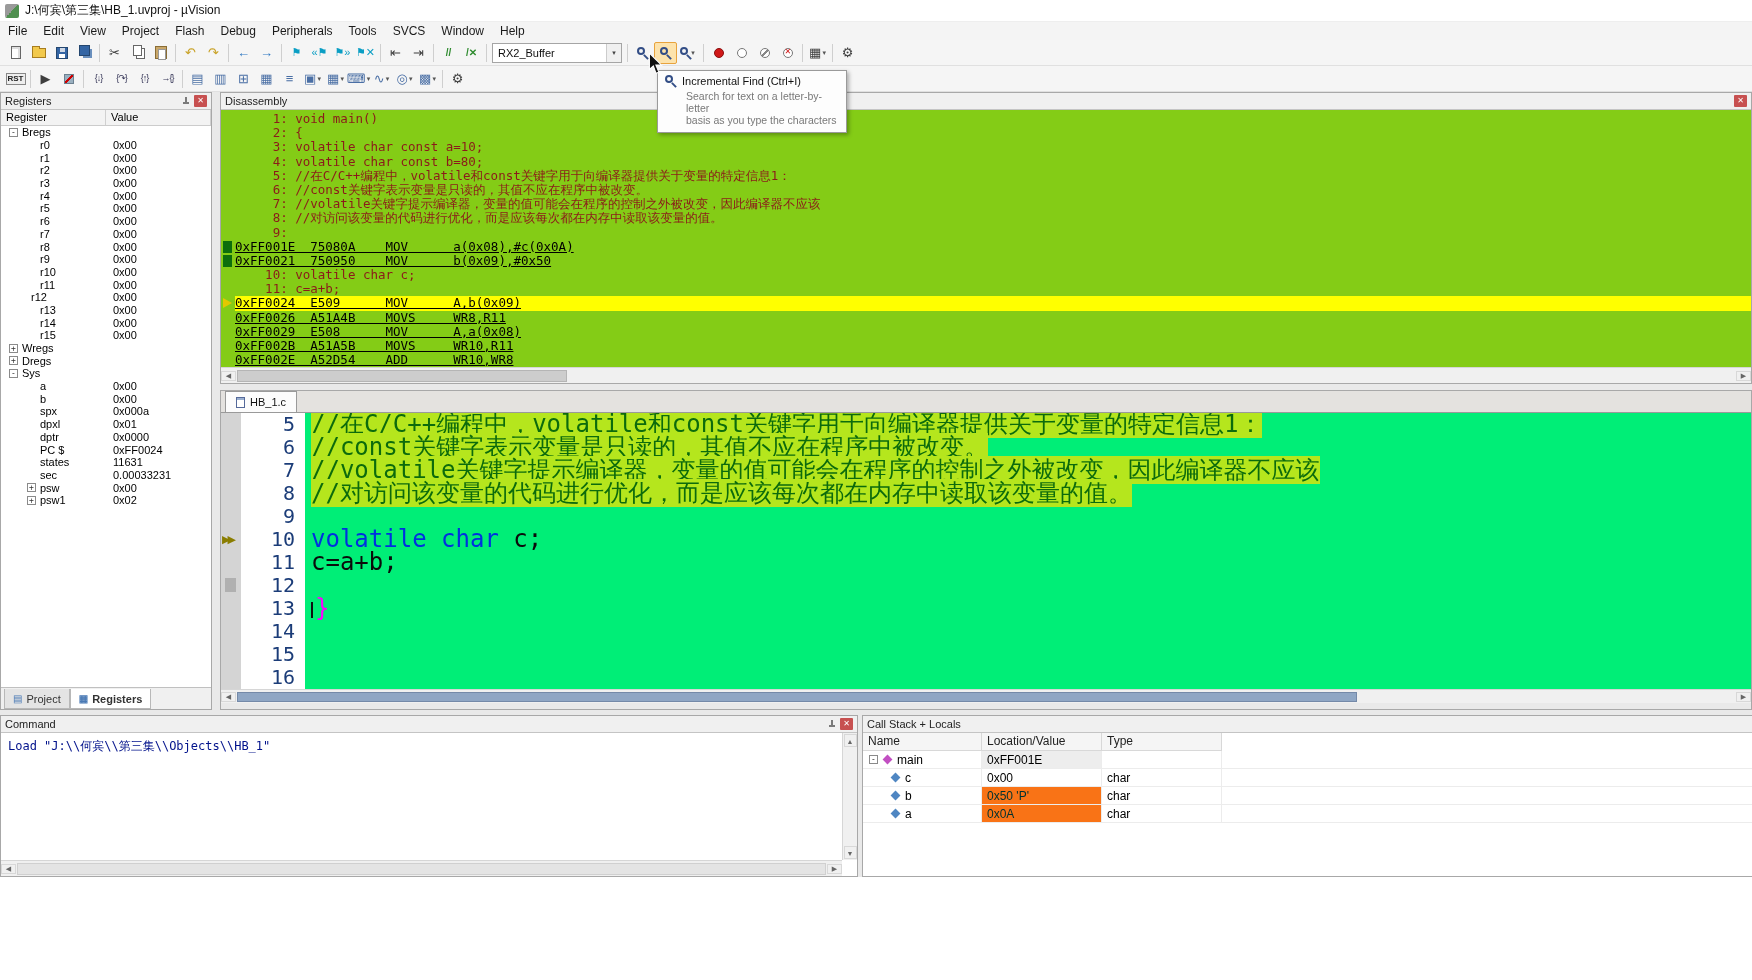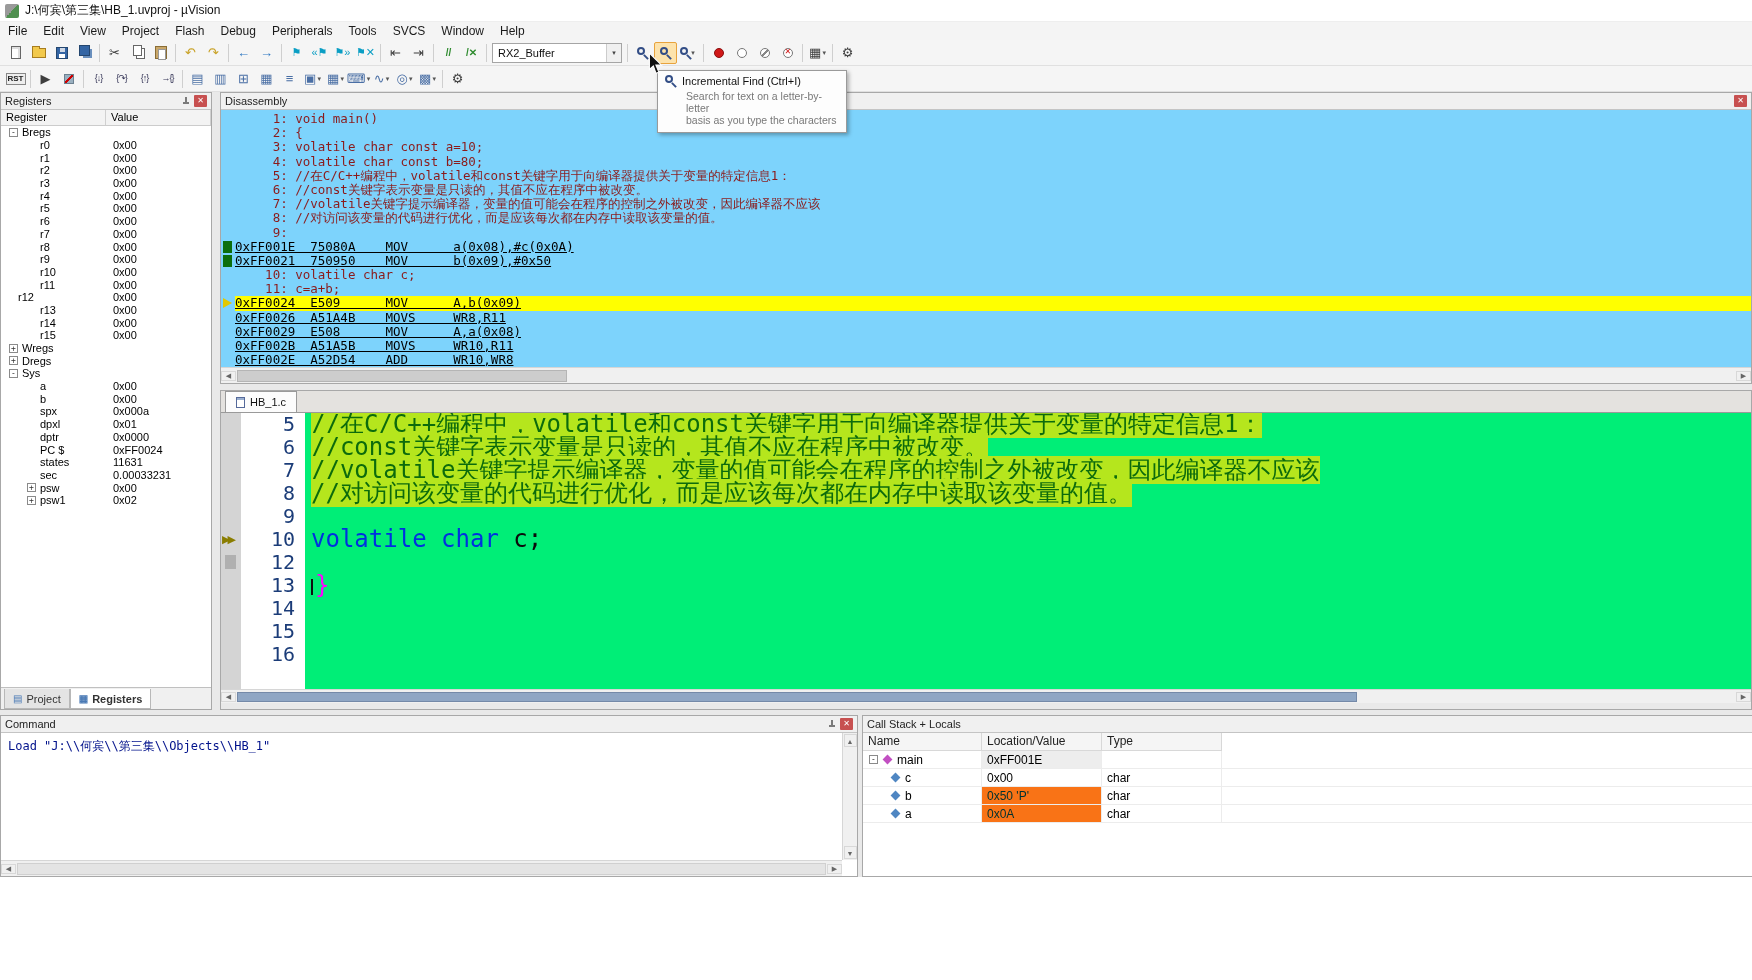--- a/index.html
+++ b/index.html
@@ -82,21 +82,21 @@
     text-align:center; margin-right:4px; flex:none; font-family:"DejaVu Sans Mono",monospace; color:#333; }
   .tval { position:absolute; left:112px; }
   .reg-tabs { height:22px; background:#f0f0f0; border-top:1px solid #c0c0c0; display:flex; align-items:flex-end; padding-left:3px; }
   .rtab { height:20px; display:flex; align-items:center; gap:4px; padding:0 8px; font-size:11px; color:#333;
     border:1px solid #b8b8b8; border-top:none; background:#e4e4e4; }
   .rtab.active { background:#fff; font-weight:bold; }
   .rtab-ic { font-size:10px; color:#4a7ab5; }
 
   
   #disasm-panel { left:220px; top:92px; width:1532px; height:292px; }
-  #ds-body { position:absolute; top:17px; left:0; right:0; height:259px; background:#7dd3fc; overflow:hidden; padding-top:2px; }
+  #ds-body { position:absolute; top:17px; left:0; right:0; height:259px; background:#84cc16; overflow:hidden; padding-top:2px; }
   .ds-row { display:flex; height:14.2px; line-height:14.2px; font-family:"DejaVu Sans Mono",monospace; font-size:12.5px; white-space:pre; }
   .ds-m { width:14px; flex:none; position:relative; }
   .ds-block { position:absolute; left:2px; top:1px; width:9px; height:12px; background:#0c6e0c; }
   .ds-arrow { position:absolute; left:2px; top:2px; width:0; height:0; border-left:9px solid #e3c800;
     border-top:5px solid transparent; border-bottom:5px solid transparent; }
   .ds-t { flex:1; }
   .ds-t.src { color:#8b1a1a; }
   .ds-t.asm { color:#000;text-decoration:underline; }
   .ds-row.cur .ds-t { background:#ffff00; }
 
@@ -422,21 +422,21 @@
           <span class="tval" data-name="register-value">0x00</span>
         </div>
         <div class="tree-row" data-name="register-row" style="padding-left: 39px;">
           <span class="tname" data-name="register-name">r10</span>
           <span class="tval" data-name="register-value">0x00</span>
         </div>
         <div class="tree-row" data-name="register-row" style="padding-left: 39px;">
           <span class="tname" data-name="register-name">r11</span>
           <span class="tval" data-name="register-value">0x00</span>
         </div>
-        <div class="tree-row" data-name="register-row" style="padding-left: 17px;">
+        <div class="tree-row" data-name="register-row" style="padding-left: 30px;">
           <span class="tname" data-name="register-name">r12</span>
           <span class="tval" data-name="register-value">0x00</span>
         </div>
         <div class="tree-row" data-name="register-row" style="padding-left: 39px;">
           <span class="tname" data-name="register-name">r13</span>
           <span class="tval" data-name="register-value">0x00</span>
         </div>
         <div class="tree-row" data-name="register-row" style="padding-left: 39px;">
           <span class="tname" data-name="register-name">r14</span>
           <span class="tval" data-name="register-value">0x00</span>
@@ -580,20 +580,25 @@
           <span class="ed-t" data-name="line-text"></span>
         </div>
         <div class="ed-row" data-name="editor-line">
           <span class="ed-m" data-name="gutter-margin">
             <span class="ed-cur" data-name="current-statement-icon">▶▶</span>
           </span>
           <span class="ed-n" data-name="line-number">10</span>
           <span class="ed-t" data-name="line-text"><span class="seg kw" data-name="code-segment">volatile char</span><span class="seg pln" data-name="code-segment"> c;</span></span>
         </div>
         <div class="ed-row" data-name="editor-line">
+          <span class="ed-m" data-name="gutter-margin"></span>
+          <span class="ed-n" data-name="line-number">11</span>
+          <span class="ed-t" data-name="line-text"><span class="seg pln" data-name="code-segment">c=a+b;</span></span>
+        </div>
+        <div class="ed-row" data-name="editor-line">
           <span class="ed-m" data-name="gutter-margin">
             <span class="ed-blk" data-name="gutter-block-marker"></span>
           </span>
           <span class="ed-n" data-name="line-number">12</span>
           <span class="ed-t" data-name="line-text"></span>
         </div>
         <div class="ed-row" data-name="editor-line">
           <span class="ed-m" data-name="gutter-margin"></span>
           <span class="ed-n" data-name="line-number">13</span>
           <span class="ed-t" data-name="line-text"><span class="ed-caret" data-name="text-caret"></span><span class="seg brc" data-name="code-segment">}</span></span>

